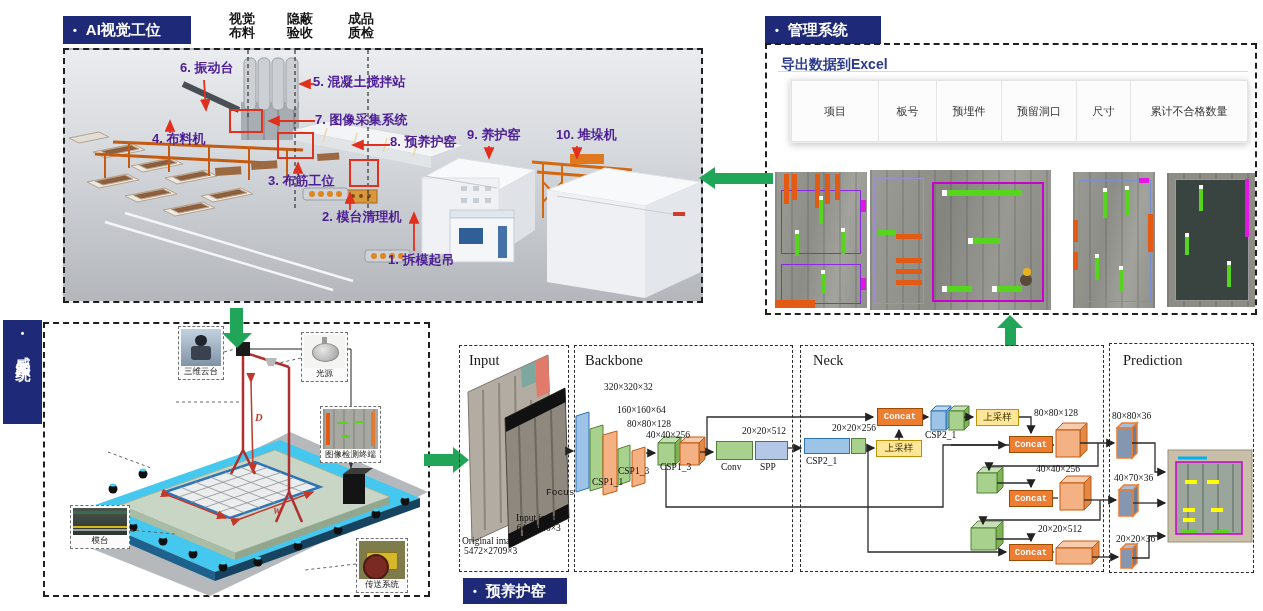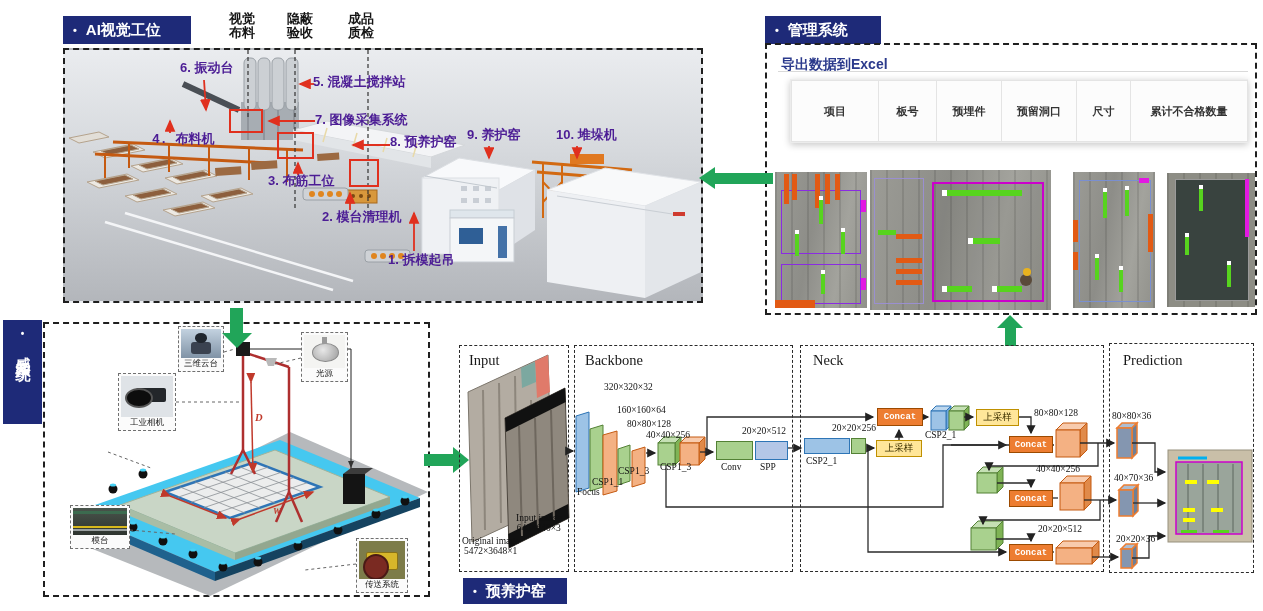--- a/index.html
+++ b/index.html
@@ -22,21 +22,21 @@
       background:linear-gradient(180deg,#eaecef 0%,#d6d9dd 40%,#b3b6bb 100%);}
   .zone-label{position:absolute;font-size:13px;font-weight:bold;color:#151515;line-height:14px;
       text-align:center;width:34px;white-space:nowrap;}
   .red-label{position:absolute;color:#4c1d95;font-weight:bold;font-size:13px;white-space:nowrap;}
   
   .export-link{position:absolute;color:#2b3a8c;font-size:14px;font-weight:bold;cursor:pointer;}
   .mg-rule{position:absolute;background:#d9d9d9;height:1px;}
   .mg-card{position:absolute;background:#fff;box-shadow:0 2px 7px rgba(0,0,0,.22);border:1px solid #ececec;}
   table.mg{border-collapse:collapse;width:100%;height:100%;table-layout:fixed;}
   table.mg th,table.mg td{border:1px solid #e4e4e4;font-size:11px;text-align:center;padding:0;}
-  table.mg th{color:#333;font-weight:bold;background:#fcfcfc;}
+  table.mg th{color:#333;font-weight:normal;background:#fcfcfc;}
   table.mg td{color:#555;}
   .photo{position:absolute;overflow:hidden;
       background:linear-gradient(100deg,#9c9c96,#8d8d88 40%,#a3a39d 70%,#90908a);}
   .photo .tex{position:absolute;inset:0;
       background:repeating-linear-gradient(90deg,rgba(0,0,0,.10) 0 2px,transparent 2px 16px);}
   .ann{position:absolute;}
   .g-stick{width:4px;background:linear-gradient(#ffffff 0 4px,#57d41e 4px);}
   .o-bar{background:#e25a14;}
   .m-bar{background:#e218e2;}
   .slab-o{border:1.5px solid #8a2be2;}
@@ -275,21 +275,21 @@
         <line x1="233" y1="125" x2="233" y2="113" marker-end="url(#ared)"></line>
         <line x1="285" y1="160" x2="285" y2="143" marker-end="url(#ared)"></line>
         <line x1="349" y1="201" x2="349" y2="163" marker-end="url(#ared)"></line>
       </g>
     </svg>
   </div>
 
   <div class="red-label" style="left:388px;top:251px;">1. 拆模起吊</div>
   <div class="red-label" style="left:322px;top:208px;">2. 模台清理机</div>
   <div class="red-label" style="left:268px;top:172px;">3. 布筋工位</div>
-  <div class="red-label" style="left:152px;top:130px;font-family:Liberation Mono, monospace;">4. 布料机</div>
+  <div class="red-label" style="left:152px;top:130px;">4. 布料机</div>
   <div class="red-label" style="left:313px;top:73px;">5. 混凝土搅拌站</div>
   <div class="red-label" style="left:180px;top:59px;">6. 振动台</div>
   <div class="red-label" style="left:315px;top:111px;">7. 图像采集系统</div>
   <div class="red-label" style="left:390px;top:133px;">8. 预养护窑</div>
   <div class="red-label" style="left:467px;top:126px;">9. 养护窑</div>
   <div class="red-label" style="left:556px;top:126px;">10. 堆垛机</div>
 
   <div class="ptitle" style="left:765px;top:16px;width:116px;height:28px;">
     <span class="bul">•</span>
     <span>管理系统</span>
@@ -478,48 +478,52 @@
       <line x1="65" y1="130" x2="108" y2="146"></line>
       <line x1="87" y1="208" x2="132" y2="212"></line>
       <line x1="308" y1="141" x2="308" y2="145" marker-end="url(#pdk)"></line>
       <line x1="313" y1="242" x2="262" y2="248"></line>
     </g>
   </svg>
 
   <div class="dlabel" style="left:255px;top:412px;font-size:10.5px;">D</div>
   <div class="dlabel" style="left:273px;top:506px;font-size:9px;">W</div>
 
-  <div class="minibox" style="left:178px;top:326px;width:46px;height:46px;">
+  <div class="minibox" style="left:178px;top:326px;width:46px;height:54px;">
     <div class="ph" style="background:linear-gradient(#c3d2e0,#8093a6);">
       <div class="abs" style="left:25%;top:45%;width:50%;height:40%;background:#3a4250;border-radius:3px;"></div>
       <div class="abs" style="left:35%;top:15%;width:30%;height:32%;background:#20262e;border-radius:50%;"></div>
     </div>
     <div class="lb">三维云台</div>
-  </div>
-  <div class="minibox" style="left:118px;top:373px;width:58px;height:58px;">
-    <div class="ph" style="background:#dfe3e7;">
-      <div class="abs" style="left:28%;top:30%;width:58%;height:34%;background:#23262a;border-radius:2px;"></div>
-      <div class="abs" style="left:8%;top:30%;width:24px;height:16px;background:#0d0d0d;border:2px solid #555;border-radius:50%;"></div>
-    </div>
-    <div class="lb">工业相机</div>
   </div>
   <div class="minibox" style="left:301px;top:332px;width:47px;height:50px;">
     <div class="ph" style="background:#f4f4f2;">
       <div class="abs" style="left:20%;top:24%;width:60%;height:52%;background:radial-gradient(circle at 40% 35%,#e8e8e8,#9c9c9c);border-radius:50%;border:1px solid #8a8a8a;"></div>
       <div class="abs" style="left:45%;top:6%;width:10%;height:20%;background:#9a9a9a;"></div>
     </div>
     <div class="lb">光源</div>
   </div>
   <div class="minibox" style="left:70px;top:505px;width:60px;height:44px;">
     <div class="ph" style="background:linear-gradient(#49544b,#2e342f);">
       <div class="abs" style="left:0;top:12%;width:100%;height:10%;background:#3c6b4f;"></div>
       <div class="abs" style="left:0;top:66%;width:100%;height:9%;background:#d8b81c;"></div>
       <div class="abs" style="left:0;top:78%;width:100%;height:6%;background:#9aa0a0;"></div>
     </div>
     <div class="lb">模台</div>
+  </div>
+  <div class="minibox" style="left:320px;top:406px;width:61px;height:57px;">
+    <div class="ph" style="background:#a8a8a2;">
+      <div class="abs" style="inset:0;background:repeating-linear-gradient(90deg,rgba(0,0,0,.12) 0 2px,transparent 2px 10px);"></div>
+      <div class="abs" style="left:6%;top:10%;width:6%;height:80%;background:#e25a14;"></div>
+      <div class="abs" style="left:88%;top:8%;width:7%;height:84%;background:#e27a34;"></div>
+      <div class="abs" style="left:26%;top:32%;width:20%;height:6%;background:#57d41e;"></div>
+      <div class="abs" style="left:56%;top:30%;width:18%;height:6%;background:#57d41e;"></div>
+      <div class="abs" style="left:34%;top:66%;width:16%;height:6%;background:#57d41e;"></div>
+    </div>
+    <div class="lb">图像检测终端</div>
   </div>
   <div class="minibox" style="left:356px;top:538px;width:52px;height:55px;">
     <div class="ph" style="background:#7d7c4a;">
       <div class="abs" style="left:15%;top:28%;width:66%;height:44%;background:#d7b72a;border:1px solid #8a7316;border-radius:2px;"></div>
       <div class="abs" style="left:8%;top:34%;width:22px;height:22px;background:#7a2a22;border-radius:50%;border:2px solid #4a1a16;"></div>
     </div>
     <div class="lb">传送系统</div>
   </div>
 
   <div class="ga" style="left:699px;top:167px;width:74px;height:23px;">
@@ -688,24 +692,24 @@
       <path d="M677,218 H694 V196 H710" marker-end="url(#mk)"></path>
     </g>
   </svg>
 
   <div class="dim" style="left:516px;top:513px;text-align:center;">
     <div>Input image</div>
       <div>640×640×3</div>
   </div>
   <div class="dim" style="left:462px;top:536px;text-align:center;">
     <div>Original image</div>
-      <div>5472×3648×1</div>
-  </div>
-
-  <div class="blklabel" style="left:577px;top:487px;">Focus</div>
+      <div>5472×2709×3</div>
+  </div>
+
+  <div class="blklabel" style="left:546px;top:487px;font-family:Liberation Mono, monospace;">Focus</div>
   <div class="blklabel" style="left:592px;top:477px;">CSP1_1</div>
   <div class="blklabel" style="left:618px;top:466px;">CSP1_3</div>
   <div class="blklabel" style="left:660px;top:462px;">CSP1_3</div>
   <div class="dim" style="left:604px;top:382px;">320×320×32</div>
   <div class="dim" style="left:617px;top:405px;">160×160×64</div>
   <div class="dim" style="left:627px;top:419px;">80×80×128</div>
   <div class="dim" style="left:646px;top:430px;">40×40×256</div>
   <div class="dim" style="left:742px;top:426px;">20×20×512</div>
 
   <div class="cbox convbox" style="left:716px;top:441px;width:37px;height:19px;"></div>

